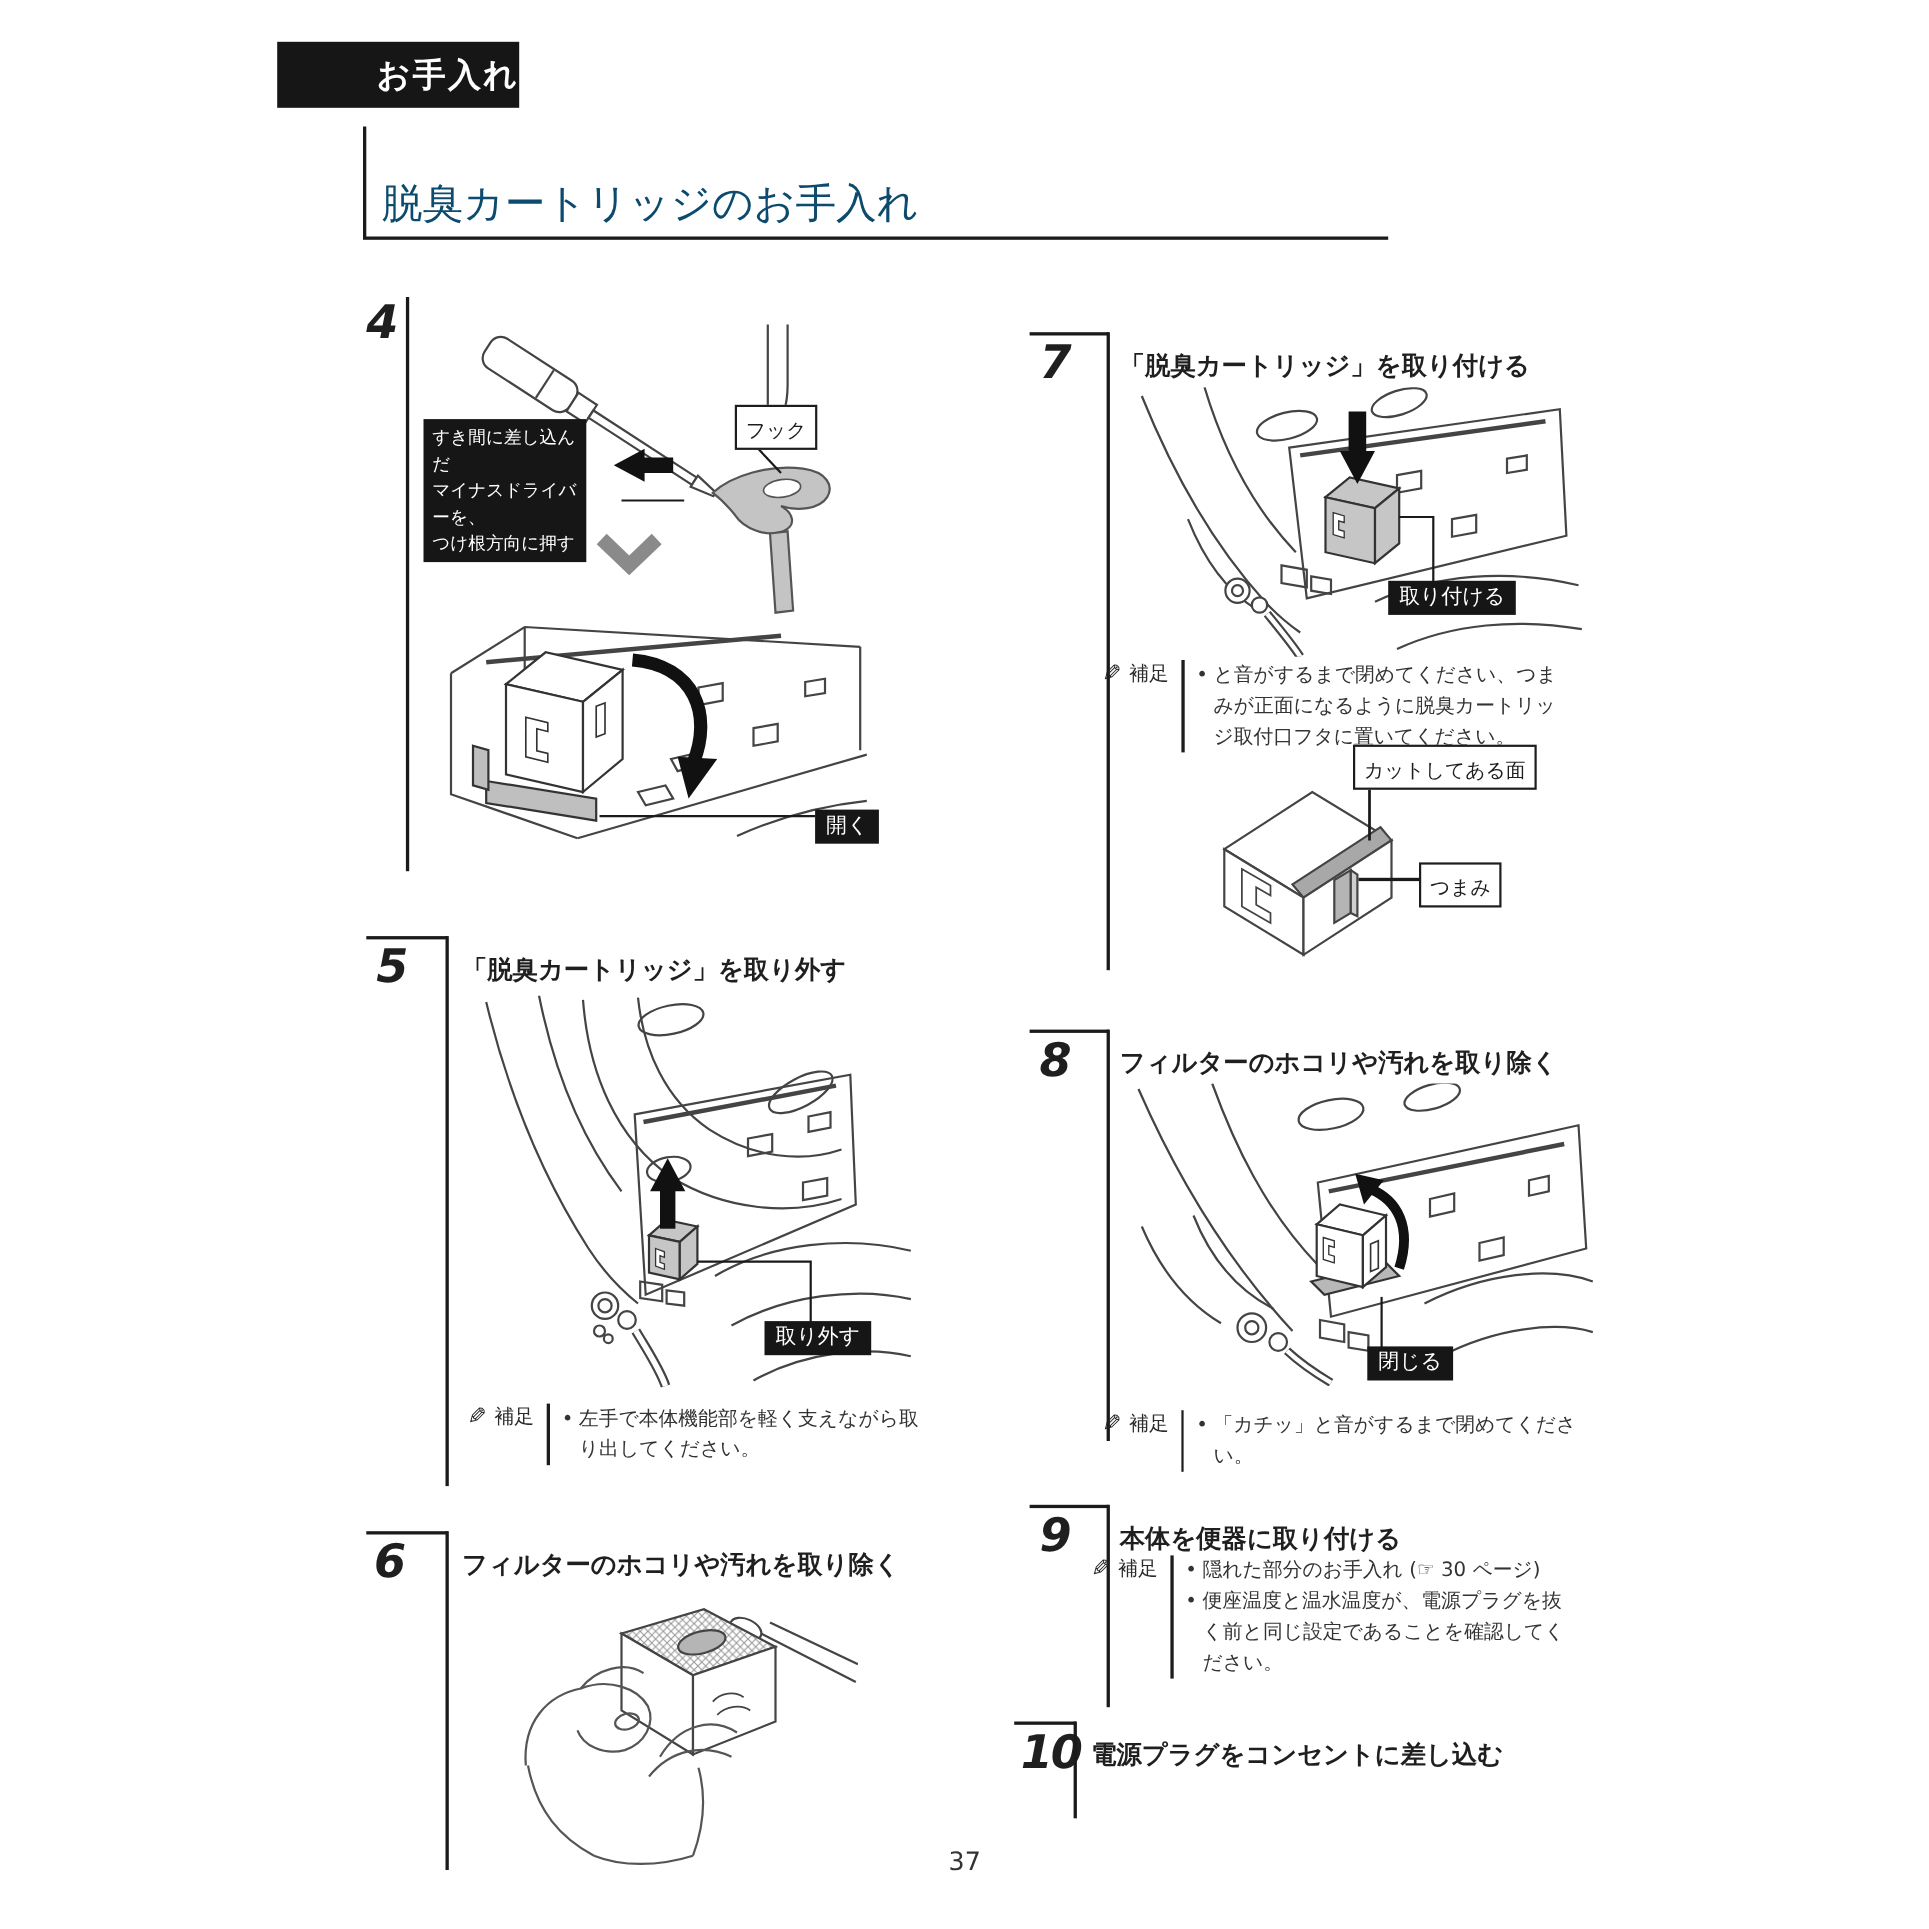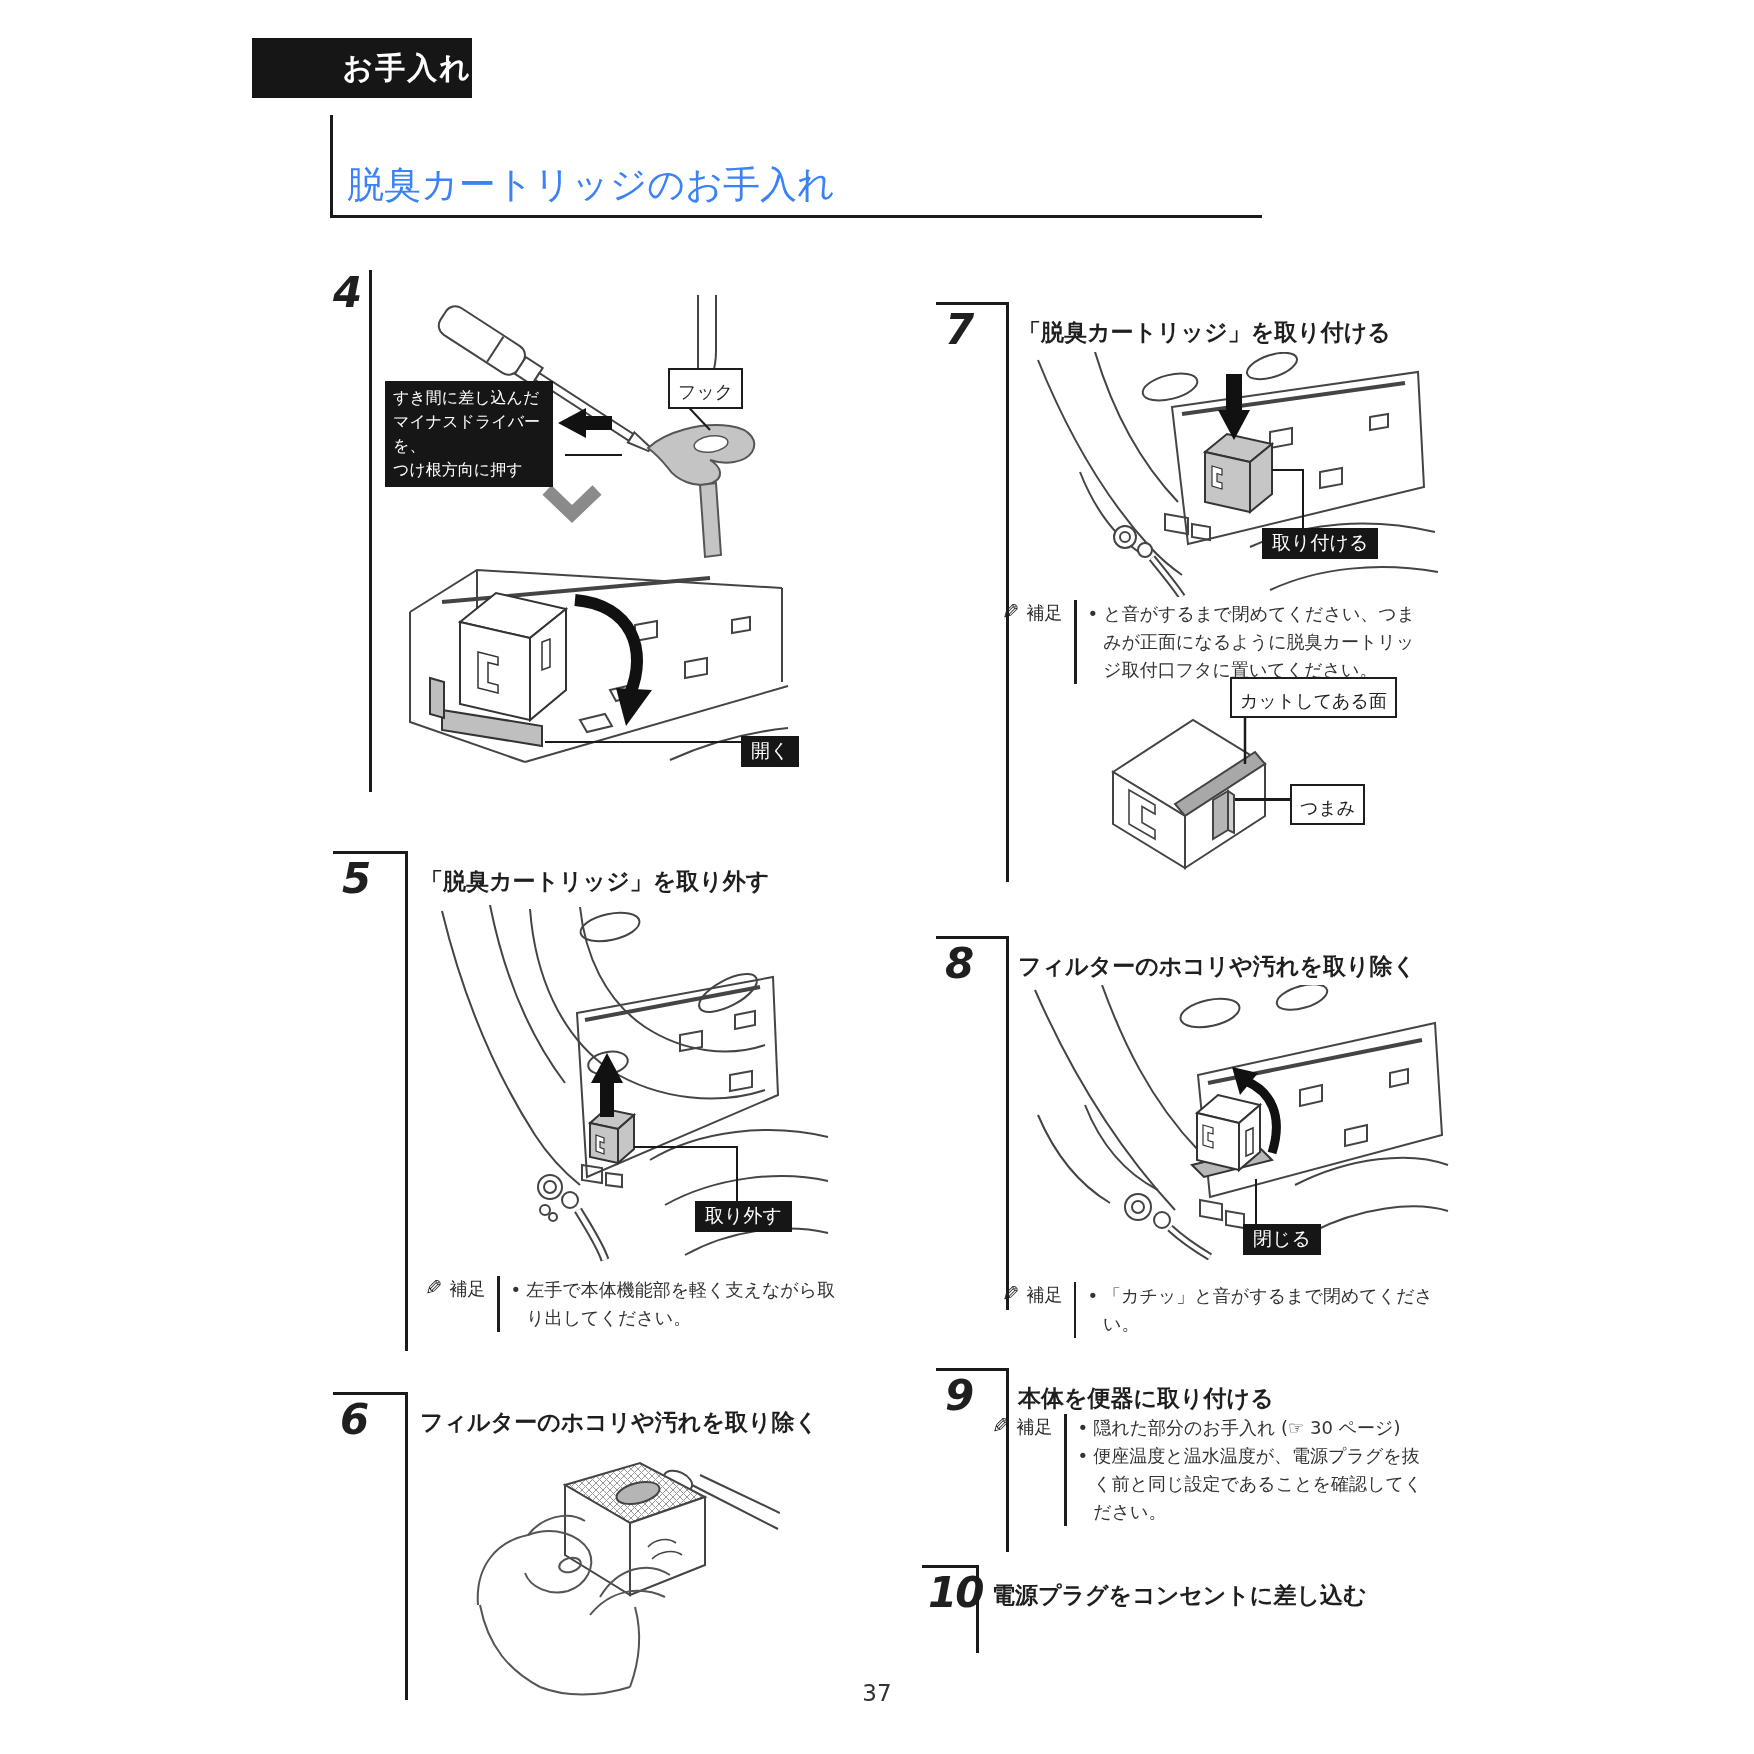--- a/index.html
+++ b/index.html
@@ -2,21 +2,21 @@
 <html><head>
 <meta charset="utf-8">
 <style>
   html,body{margin:0;padding:0;background:#fff;}
   .page{position:relative;width:1754px;height:1754px;background:#fff;overflow:hidden;
         font-family:"DejaVu Sans",sans-serif;color:#2b2b2b;}
   .abs{position:absolute;}
   
   .badge{background:#161616;color:#fff;font-weight:bold;font-size:30px;
          display:flex;align-items:center;justify-content:center;letter-spacing:2px;}
-  .doc-title{font-size:37px;color:#3b82f6;white-space:nowrap;}
+  .doc-title{font-size:37px;color:#0c4a6e;white-space:nowrap;}
   .vbar{background:#1a1a1a;}
   .hrule{background:#1a1a1a;}
   
   .step-num{font-style:italic;font-weight:bold;font-size:42px;color:#1f1f1f;line-height:1;letter-spacing:-2px;}
   .step-topline{background:#1a1a1a;height:3px;}
   .step-rule{background:#1a1a1a;width:2.5px;}
   .step-title{font-size:23px;font-weight:bold;color:#1f1f1f;white-space:nowrap;}
   
   .black-label{display:inline-block;background:#161616;color:#fff;font-size:19px;
                padding:3px 10px 5px;white-space:nowrap;line-height:1.2;}
@@ -103,21 +103,21 @@
     </g>
     <polygon points="62,420 162,436 162,456 62,440" fill="#bfbfbf" stroke="#333" stroke-width="2"></polygon>
     <polygon points="50,388 64,392 64,428 50,424" fill="#bfbfbf" stroke="#333" stroke-width="2"></polygon>
 
     <path d="M 195 310 C 252 315 268 360 250 404" stroke="#111" stroke-width="12" fill="none"></path>
     <polygon points="236,398 272,400 246,436" fill="#111"></polygon>
 
     <line x1="165" y1="452" x2="361" y2="452" stroke="#1a1a1a" stroke-width="2"></line>
   </svg>
 
-  <div class="abs callout" style="left:385px;top:381px;width:168px;">
+  <div class="abs callout" style="left:385px;top:381px;width:148px;">
     <div>すき間に差し込んだ</div>
     <div>マイナスドライバーを、</div>
     <div>つけ根方向に押す</div>
   </div>
   <div class="abs boxed-label" style="left:668px;top:368px;">フック</div>
   <div class="abs black-label" style="left:741px;top:736px;">開く</div>
 
   <div class="abs step-topline" style="left:333px;top:851px;width:74px;"></div>
   <div class="abs step-num" style="left:342px;top:858px;">5</div>
   <div class="abs step-rule" style="left:405px;top:851px;height:500px;"></div>

